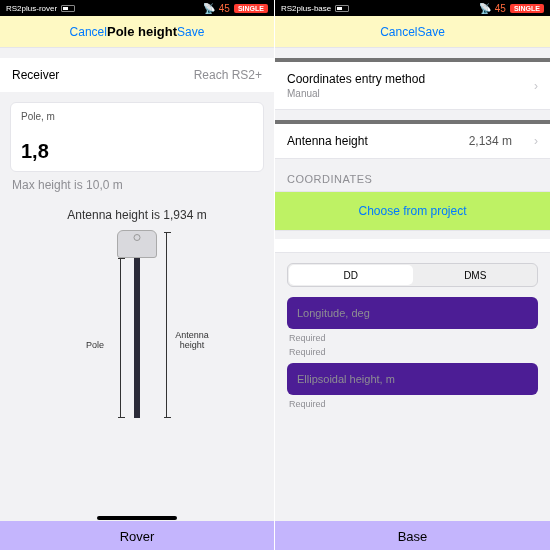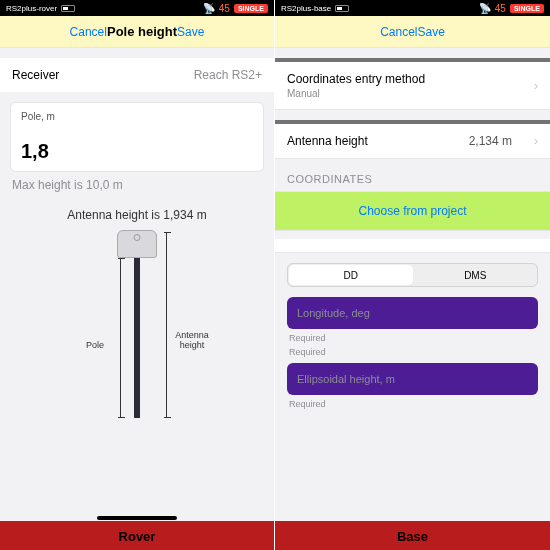--- a/index.html
+++ b/index.html
@@ -65,21 +65,21 @@
   .action-row { background:#bef264; text-align:center; padding:12px 0; color:#007aff; font-size:12px; border-top:1px solid #e5e5ea; border-bottom:1px solid #e5e5ea; }
 
   .segmented { display:flex; margin:10px 12px; border:1px solid #d1d1d6; border-radius:6px; overflow:hidden; background:#eeeeef; height:24px; }
   .segmented div { flex:1; display:flex; align-items:center; justify-content:center; font-size:10px; color:#000; }
   .segmented .sel { background:#fff; border-radius:5px; margin:1px; font-weight:500; }
 
   .input-card { background:#4c1d95; margin:6px 12px 0; border-radius:6px; padding:10px 10px; font-size:11px; color:#8e8e93; }
   .req { font-size:9px; color:#8e8e93; margin:4px 14px 0; }
 
   
-  .bottom { position:absolute; bottom:0; left:0; right:0; background:#b91c1c; text-align:center; font-size:13px; font-weight:700; padding:8px 16px 6px; }
+  .bottom { position:absolute; bottom:0; left:0; right:0; background:#c4b5fd; text-align:center; font-size:13px; font-weight:400; padding:8px 16px 6px; }
   .home-ind { position:absolute; bottom:30px; left:50%; transform:translateX(-50%); width:80px; height:4px; background:#000; border-radius:2px; }
 </style>
 </head>
 <body>
 
 <div class="wrap">
 
   <div class="phone">
     <div class="status">
       <span class="device">RS2plus-rover</span>

